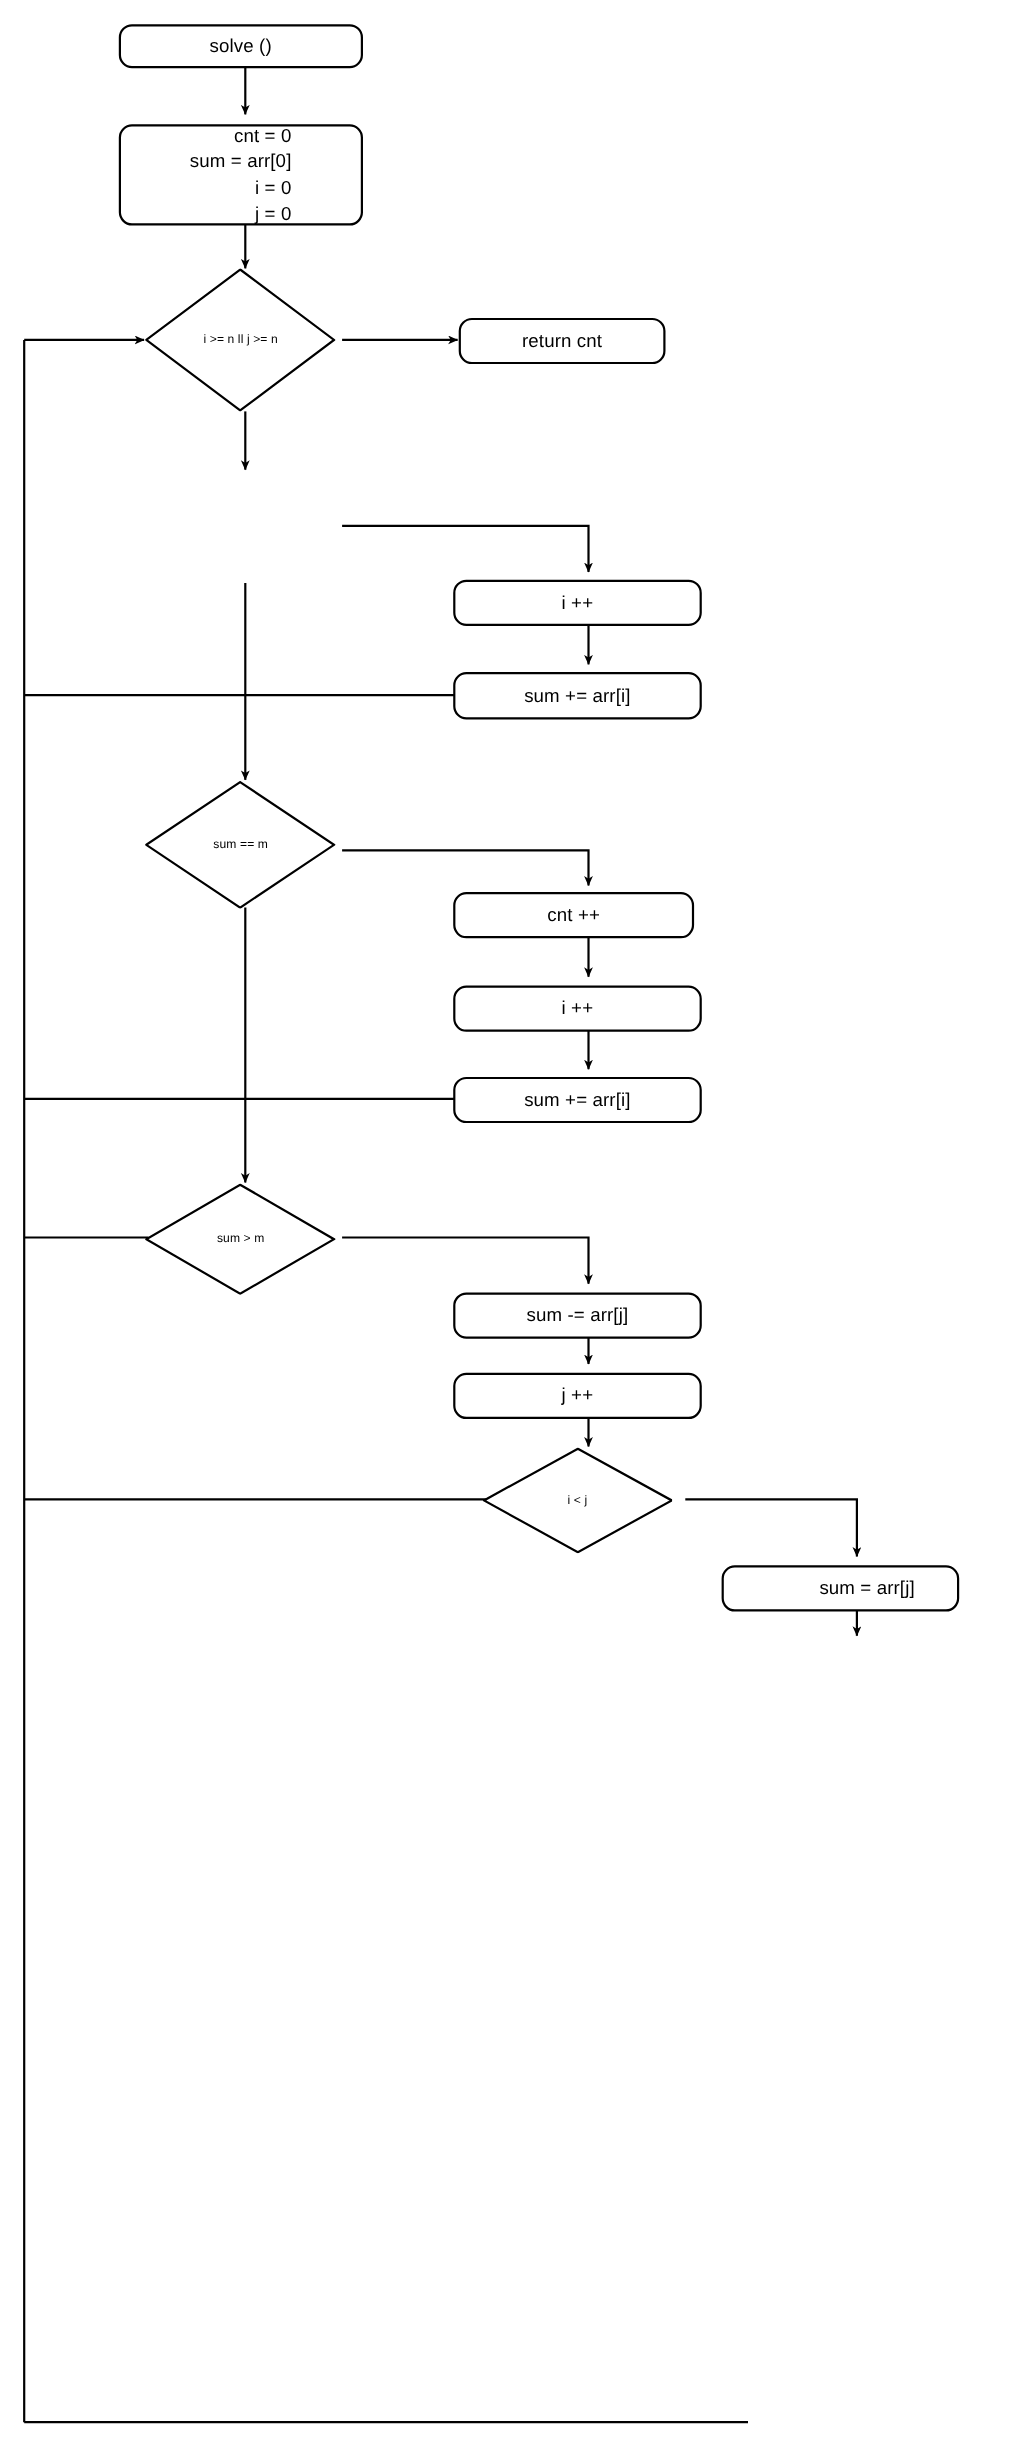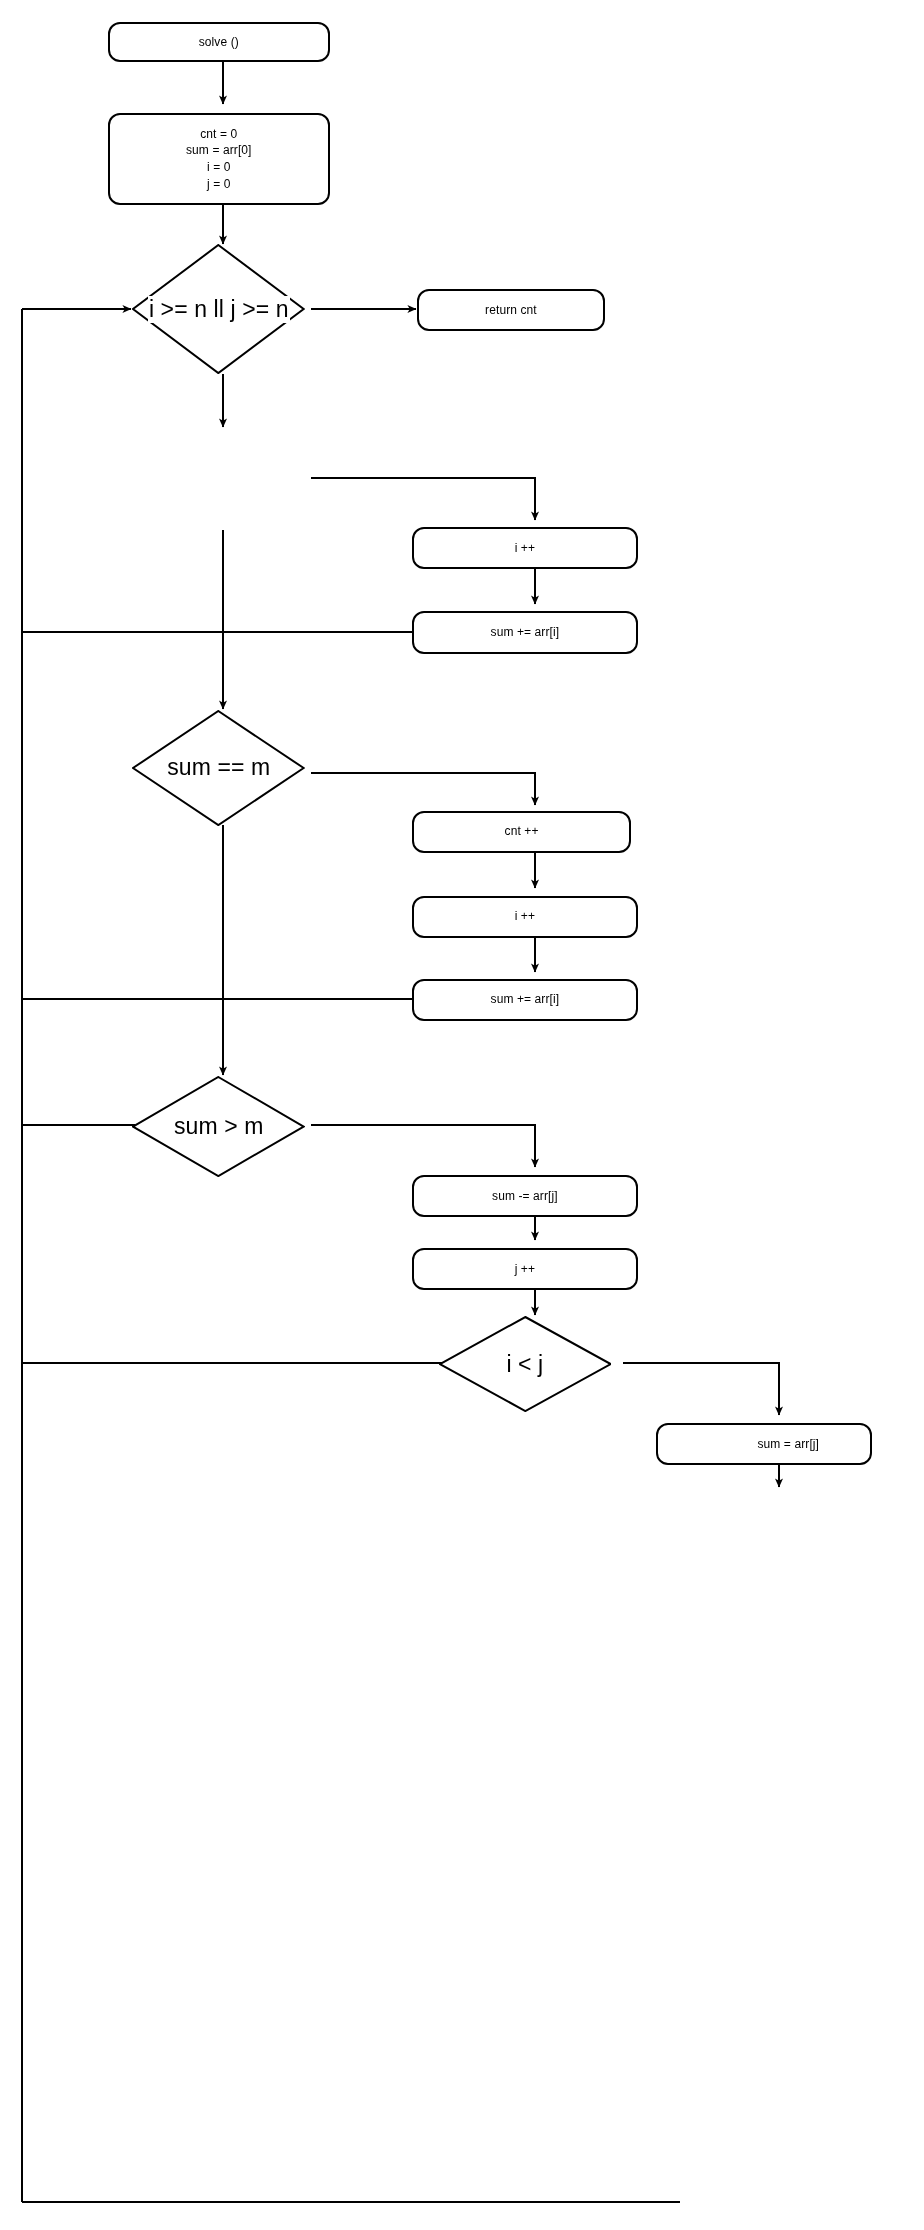--- a/index.html
+++ b/index.html
@@ -28,32 +28,32 @@
     display:flex;
     align-items:center;
     justify-content:center;
     text-align:center;
     z-index:3;
   }
   .proc{
     border:2px solid #000000;
     border-radius:12px;
     background:#ffffff;
-    font-size:12px;
+    font-size:17px;
     line-height:1.40;
     letter-spacing:0.1px;
   }
   .proc .ml{
     display:block;
     white-space:pre-line;
   }
   .dec{
     background:transparent;
     border:none;
-    font-size:23px;
+    font-size:11px;
     letter-spacing:0.1px;
   }
   .dec .dectext{
     position:relative;
     z-index:4;
     background:#ffffff;
     padding:0 1px;
     white-space:nowrap;
   }
   .dec svg{
@@ -120,21 +120,21 @@
       <path d="M447,1363 L22,1363"></path>
 
       <path d="M680,2202 L22,2202"></path>
     </g>
   </svg>
 
   <div class="node proc" style="left: 107.918px; top: 22.0172px; width: 221.722px; height: 40.0312px;">
     <span class="ml">solve ()</span>
   </div>
 
-  <div class="node proc" style="left: 107.918px; top: 113.088px; width: 221.722px; height: 92.0718px;">
+  <div class="node proc" style="left: 107.918px; top: 113.088px; width: 221.722px; height: 92.0718px; text-align: right;">
     <span class="ml">cnt = 0
 sum = arr[0]
 i = 0
 j = 0</span>
   </div>
 
   <div class="node dec" style="left: 132.445px; top: 244.19px; width: 172.668px; height: 130.101px;">
     <svg viewBox="0 0 176 130" preserveAspectRatio="none">
       <polygon points="88,1 175,65 88,129 1,65" fill="#ffffff" stroke="#000000" stroke-width="2" vector-effect="non-scaling-stroke"></polygon>
     </svg>

